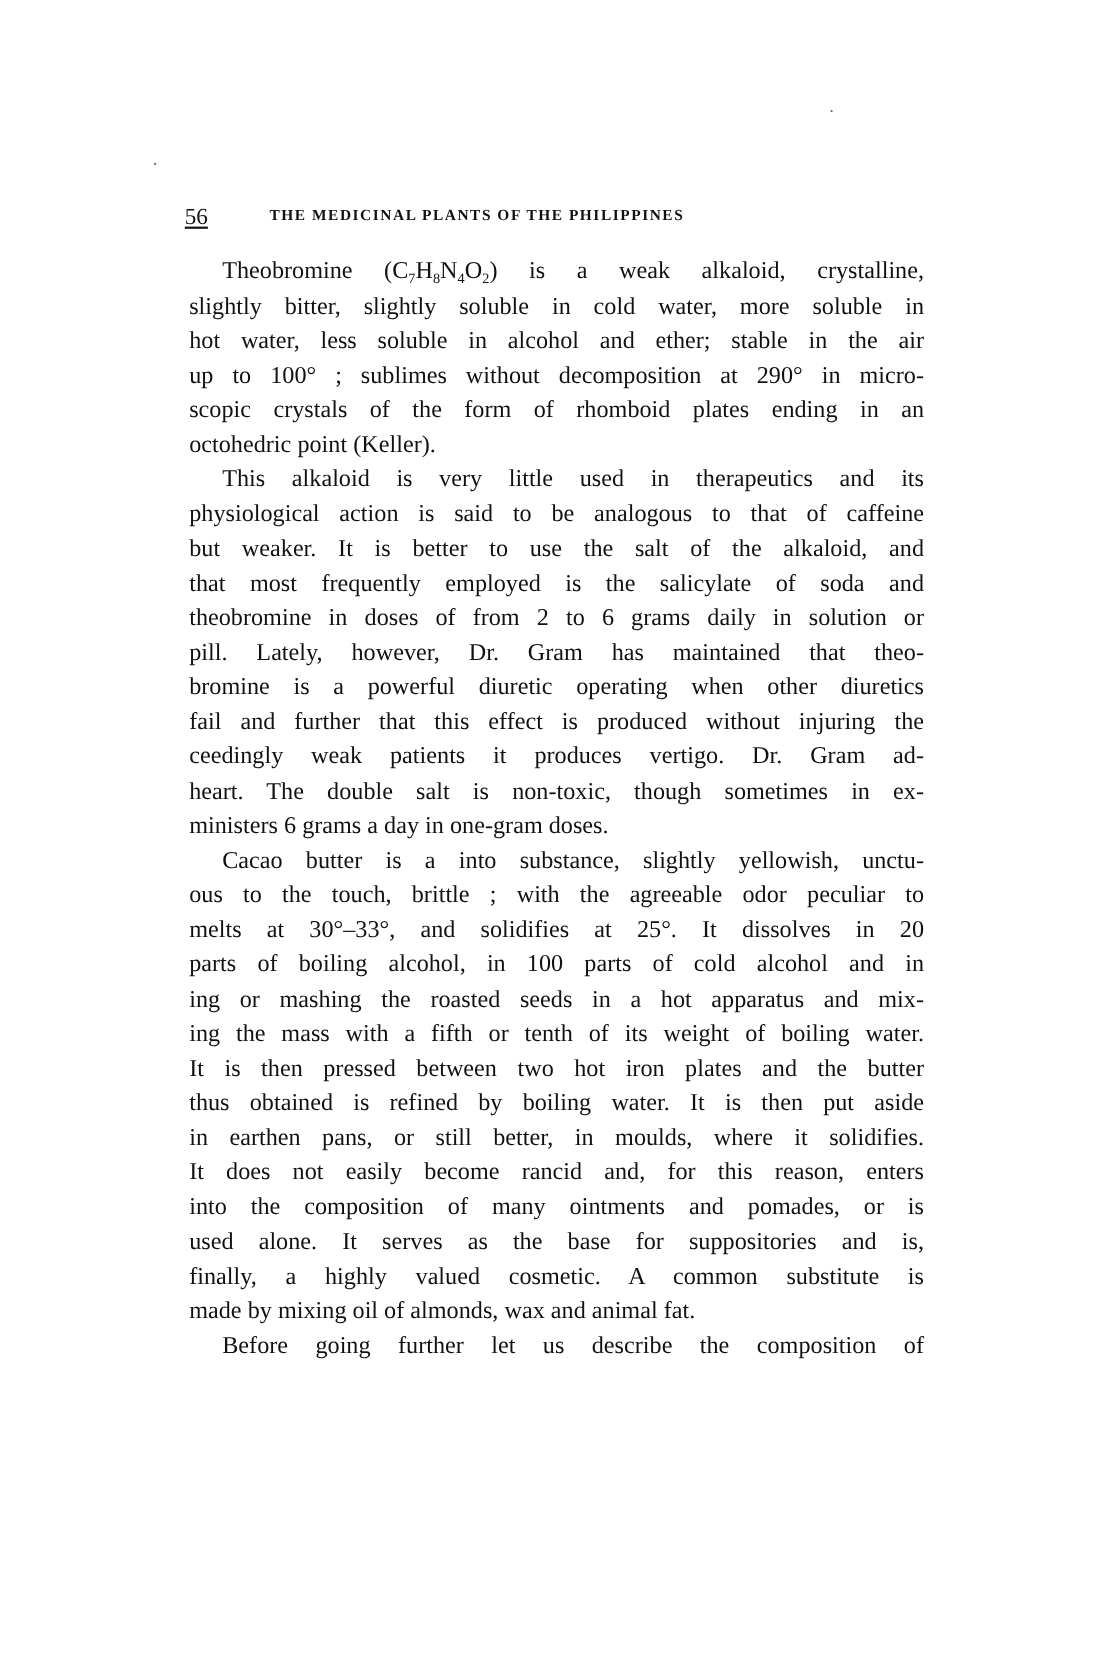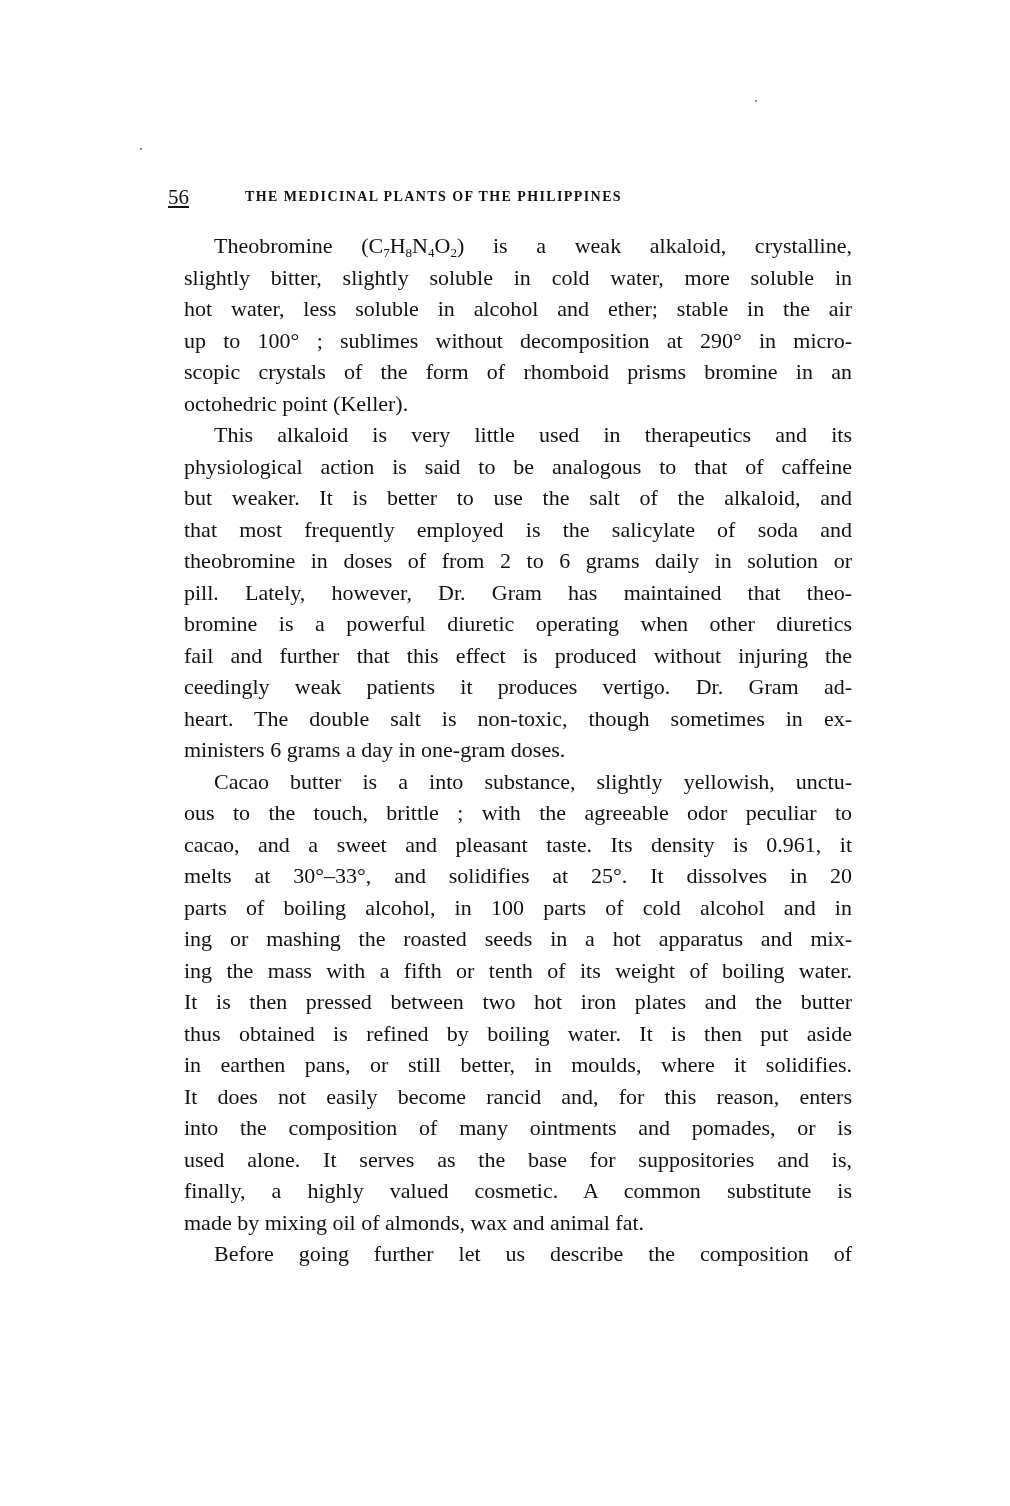--- a/index.html
+++ b/index.html
@@ -43,21 +43,20 @@
       top: 0;
       letter-spacing: 1.4px;
       font-size: 14px;
       font-weight: bold;
     }
     .body-text {
       position: absolute;
       left: 172px;
       top: 230px;
       width: 668px;
-      margin-left: 12px;
     }
     .line {
       display: block;
       height: 31.5px;
       line-height: 31.5px;
       font-size: 22px;
       text-align: justify;
       text-align-last: justify;
       white-space: nowrap;
       overflow: visible;
@@ -93,42 +92,41 @@
     <span class="head-title">THE MEDICINAL PLANTS OF THE PHILIPPINES</span>
   </div>
 
   <div class="body-text">
 
     <div>
       <span class="line indent formula"><span>Theobromine (C</span><sub>7</sub><span>H</span><sub>8</sub><span>N</span><sub>4</sub><span>O</span><sub>2</sub><span>) is a weak alkaloid, crystalline,</span></span>
       <span class="line">slightly bitter, slightly soluble in cold water, more soluble in</span>
       <span class="line">hot water, less soluble in alcohol and ether; stable in the air</span>
       <span class="line">up to 100° ; sublimes without decomposition at 290° in micro-</span>
-      <span class="line">scopic crystals of the form of rhomboid prisms bromine in an</span>
+      <span class="line">scopic crystals of the form of rhomboid plates ending in an</span>
       <span class="line last">octohedric point (Keller).</span>
     </div>
 
     <div>
       <span class="line indent">This alkaloid is very little used in therapeutics and its</span>
       <span class="line">physiological action is said to be analogous to that of caffeine</span>
       <span class="line">but weaker.  It is better to use the salt of the alkaloid, and</span>
       <span class="line">that most frequently employed is the salicylate of soda and</span>
       <span class="line">theobromine in doses of from 2 to 6 grams daily in solution or</span>
       <span class="line">pill.  Lately, however, Dr. Gram has maintained that theo-</span>
       <span class="line">bromine is a powerful diuretic operating when other diuretics</span>
       <span class="line">fail and further that this effect is produced without injuring the</span>
       <span class="line">ceedingly weak patients it produces vertigo.  Dr. Gram ad-</span>
       <span class="line">heart.  The double salt is non-toxic, though sometimes in ex-</span>
       <span class="line last">ministers 6 grams a day in one-gram doses.</span>
     </div>
 
     <div>
       <span class="line indent">Cacao butter is a into substance, slightly yellowish, unctu-</span>
       <span class="line">ous to the touch, brittle ; with the agreeable odor peculiar to</span>
-      <span class="line">cacao, and a sweet and pleasant taste.  Its density is 0.961, it</span>
       <span class="line">melts at 30°–33°, and solidifies at 25°.  It dissolves in 20</span>
       <span class="line">parts of boiling alcohol, in 100 parts of cold alcohol and in</span>
       <span class="line">ing or mashing the roasted seeds in a hot apparatus and mix-</span>
       <span class="line">ing the mass with a fifth or tenth of its weight of boiling water.</span>
       <span class="line">It is then pressed between two hot iron plates and the butter</span>
       <span class="line">thus obtained is refined by boiling water.  It is then put aside</span>
       <span class="line">in earthen pans, or still better, in moulds, where it solidifies.</span>
       <span class="line">It does not easily become rancid and, for this reason, enters</span>
       <span class="line">into the composition of many ointments and pomades, or is</span>
       <span class="line">used alone.  It serves as the base for suppositories and is,</span>

